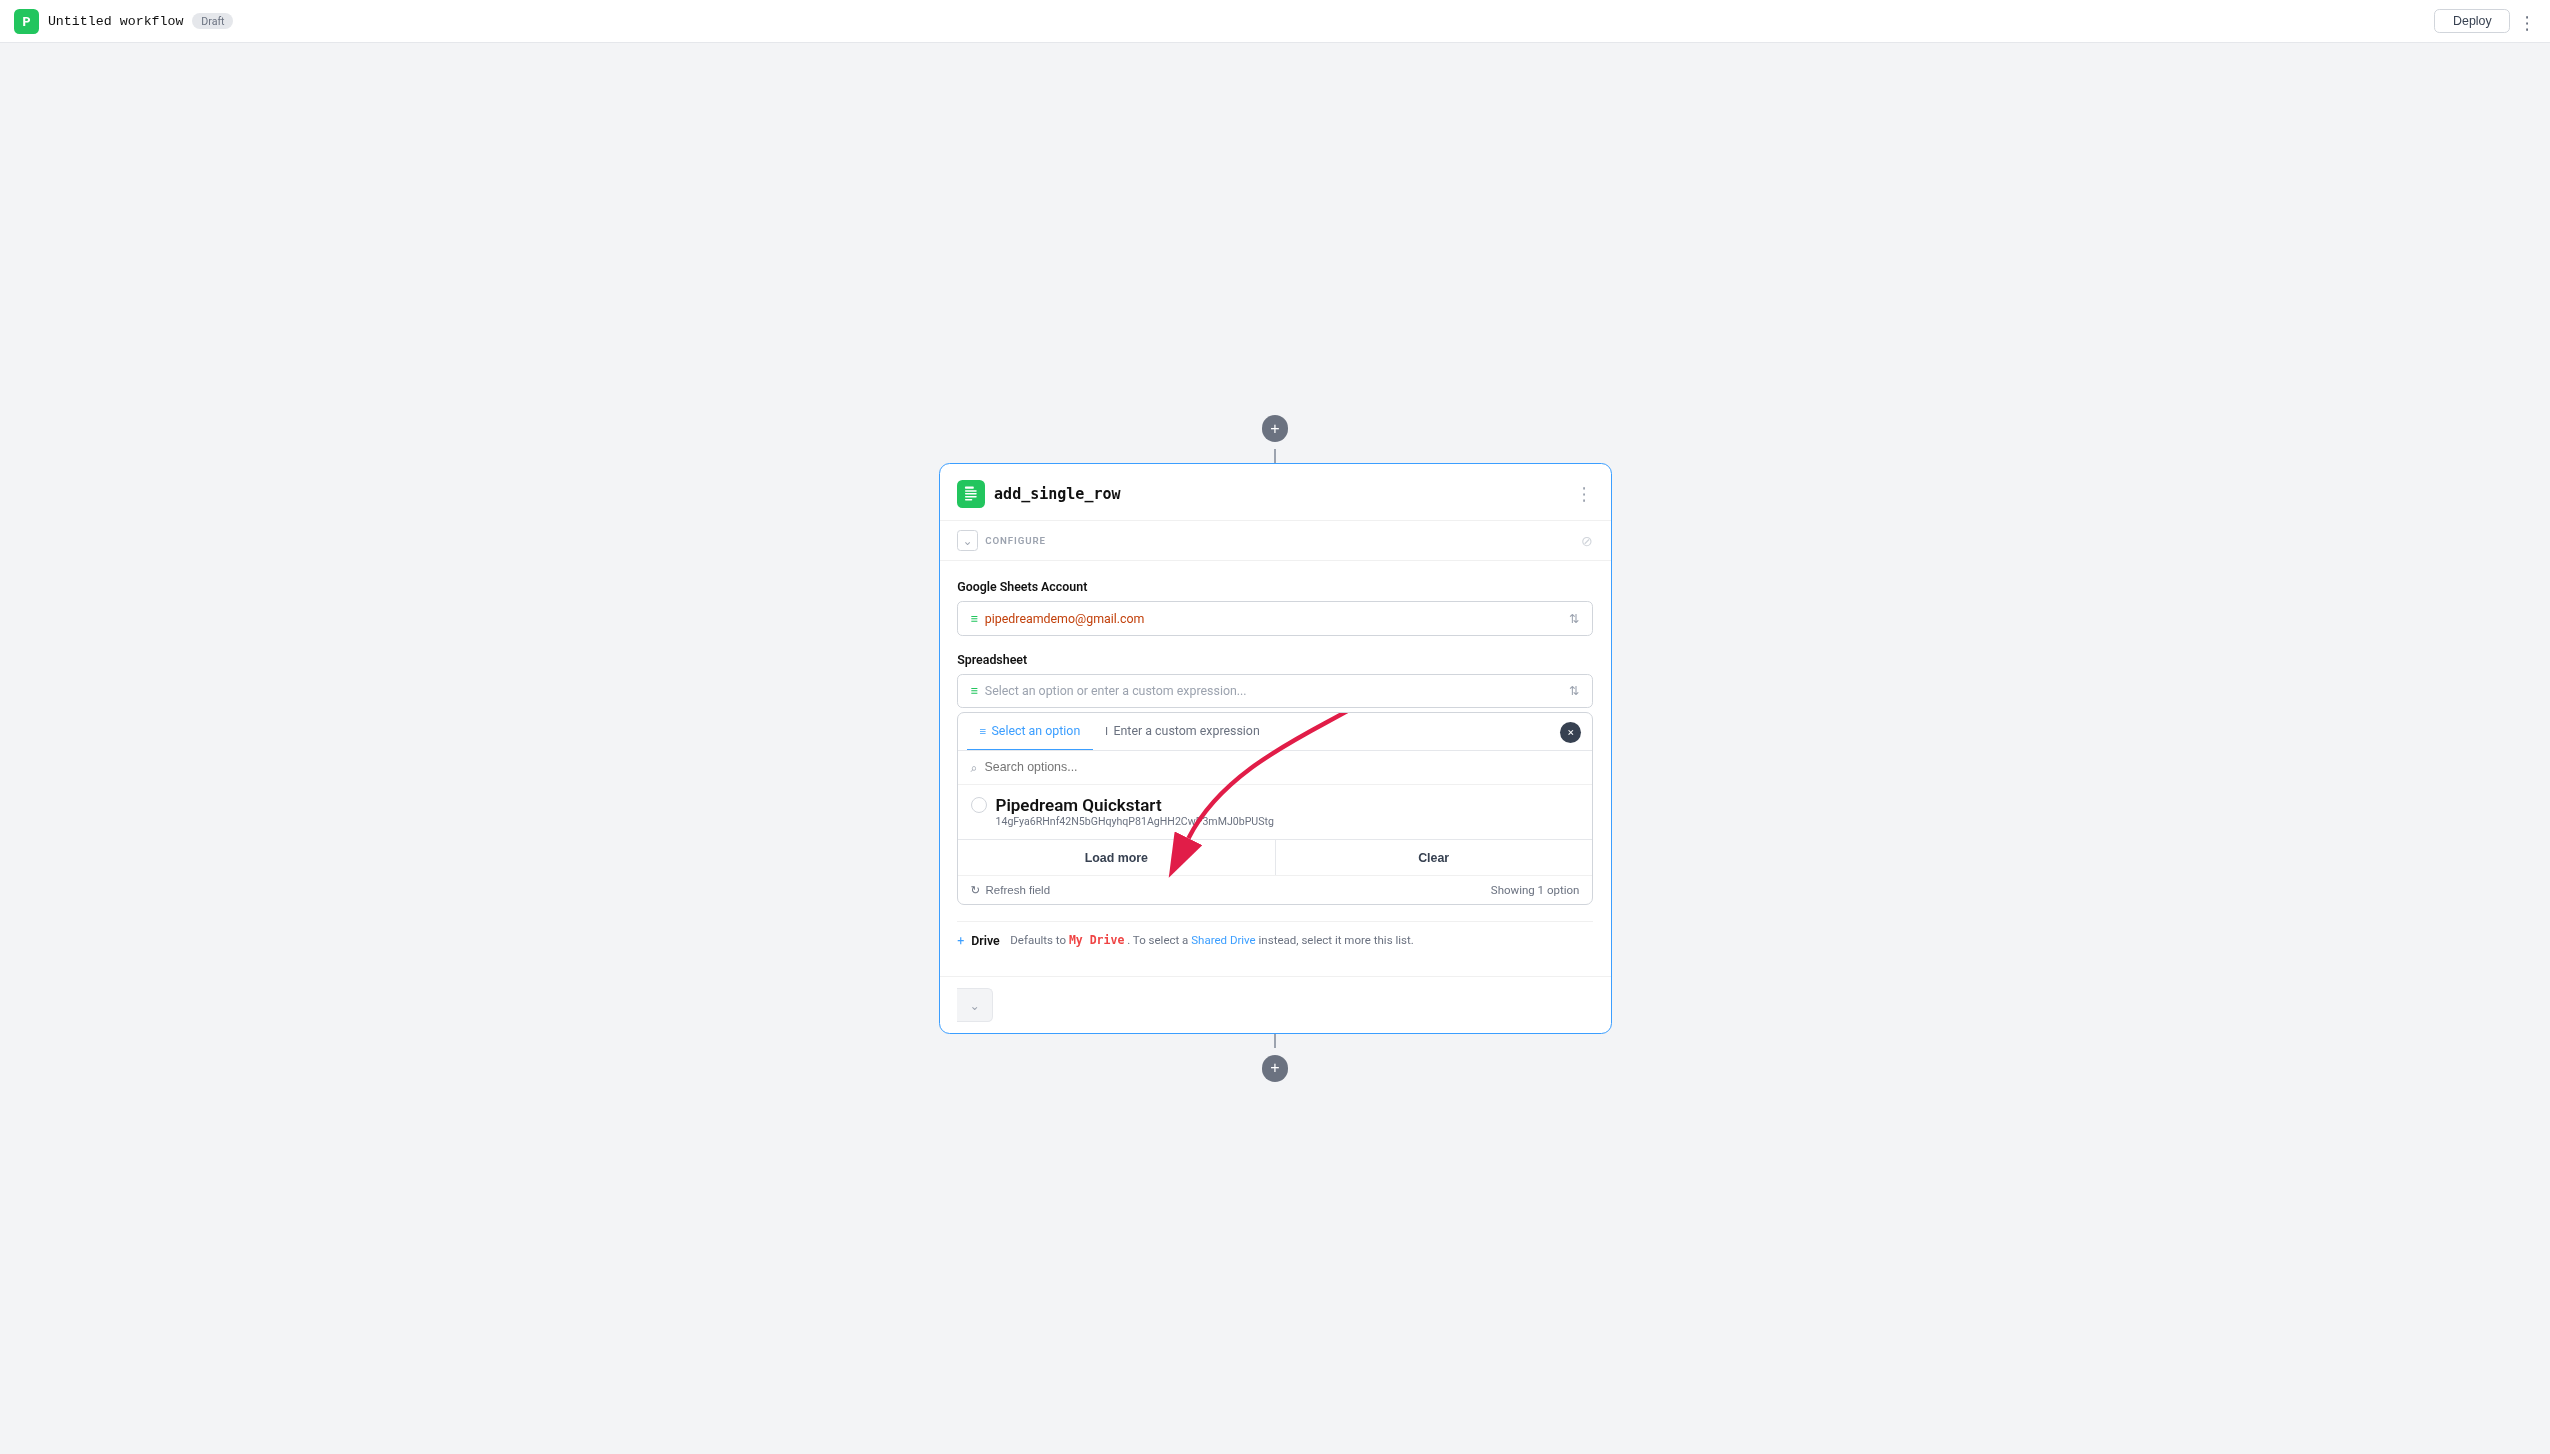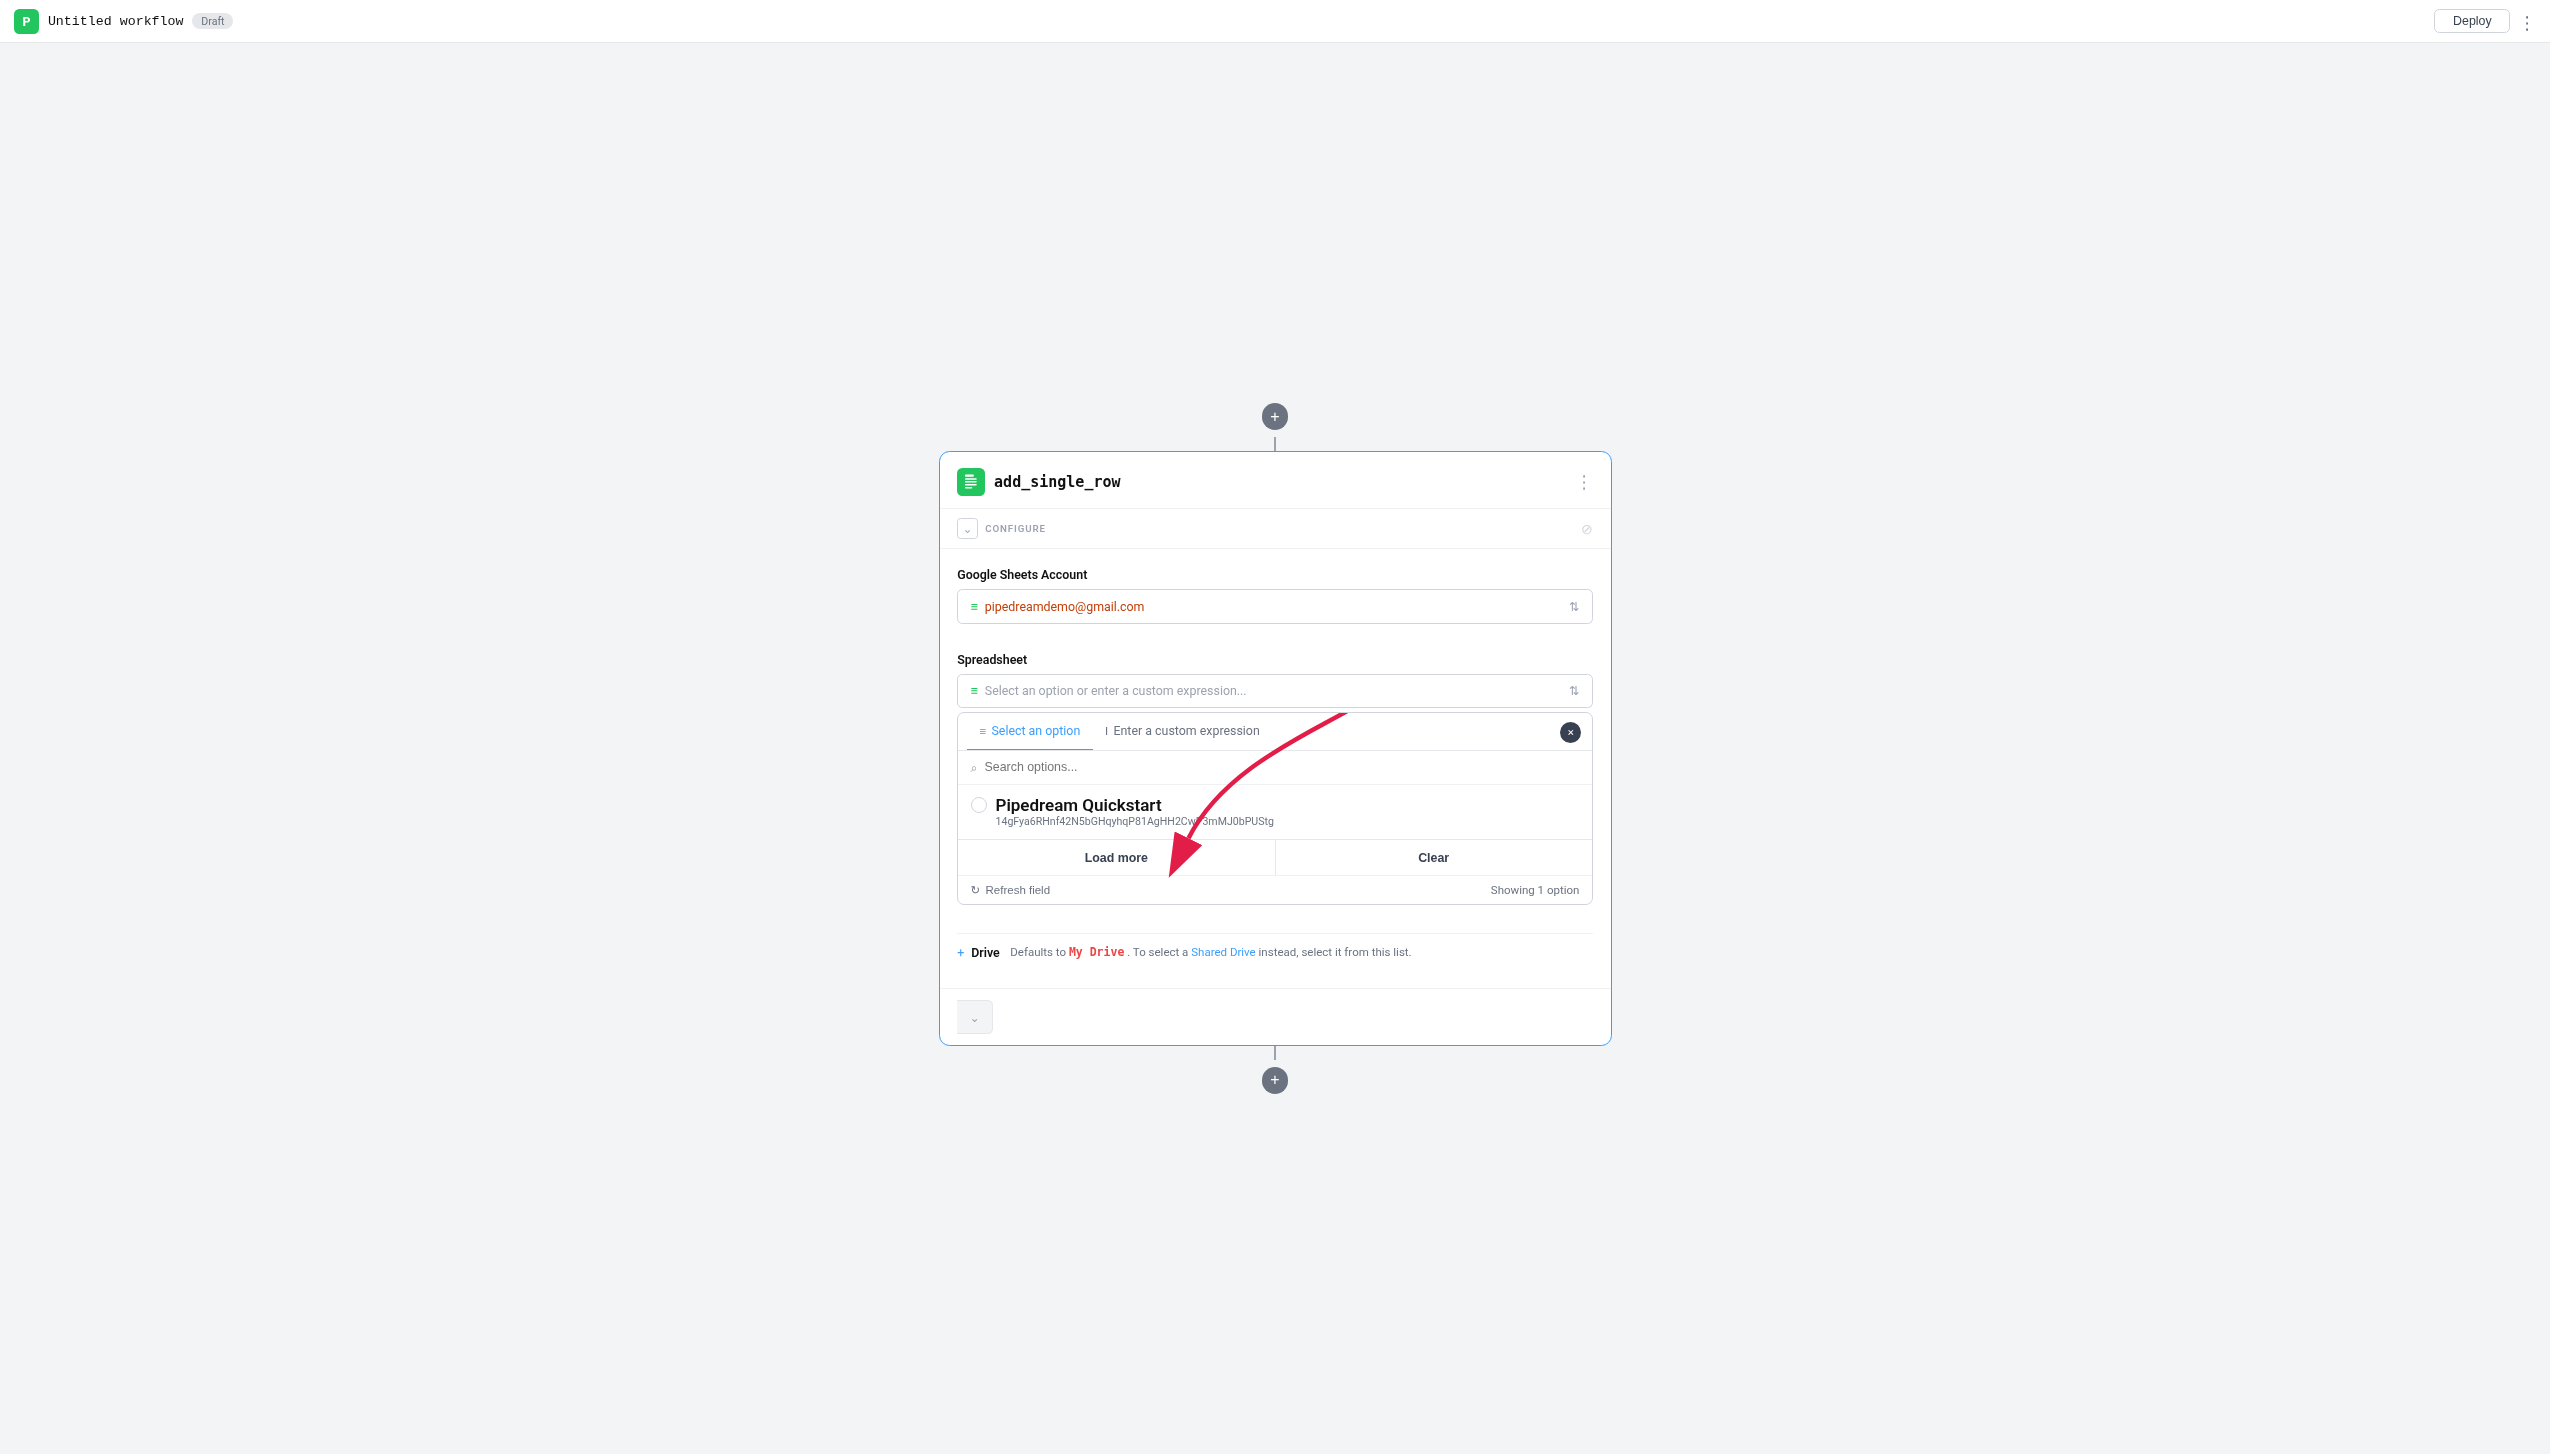--- a/index.html
+++ b/index.html
@@ -178,21 +178,21 @@
       font-size: 14px;
     }
 
     
     .card-body {
       padding: 17.7px;
     }
 
     
     .field-group {
-      margin-bottom: 28px;
+      margin-bottom: 16px;
     }
     .field-label {
       font-size: 12.4px;
       font-weight: 600;
       color: #111;
       margin-bottom: 7px;
     }
 
     
     .select-control {
@@ -568,21 +568,21 @@
       </div>
 
       <div class="drive-field">
         <span class="drive-plus">+</span>
         <span class="drive-label">Drive</span>
         <span class="drive-desc">
           <span>Defaults to</span>
           <span class="my-drive">My Drive</span>
           <span>. To select a</span>
           <span class="shared-drive">Shared Drive</span>
-          <span>instead, select it from this list.</span>
+          <span>instead, select it more this list.</span>
         </span>
       </div>
 
     </div>
 
     <div class="config-test-bar">
       <button class="config-test-arrow">⌄</button>
     </div>
 
   </div>

